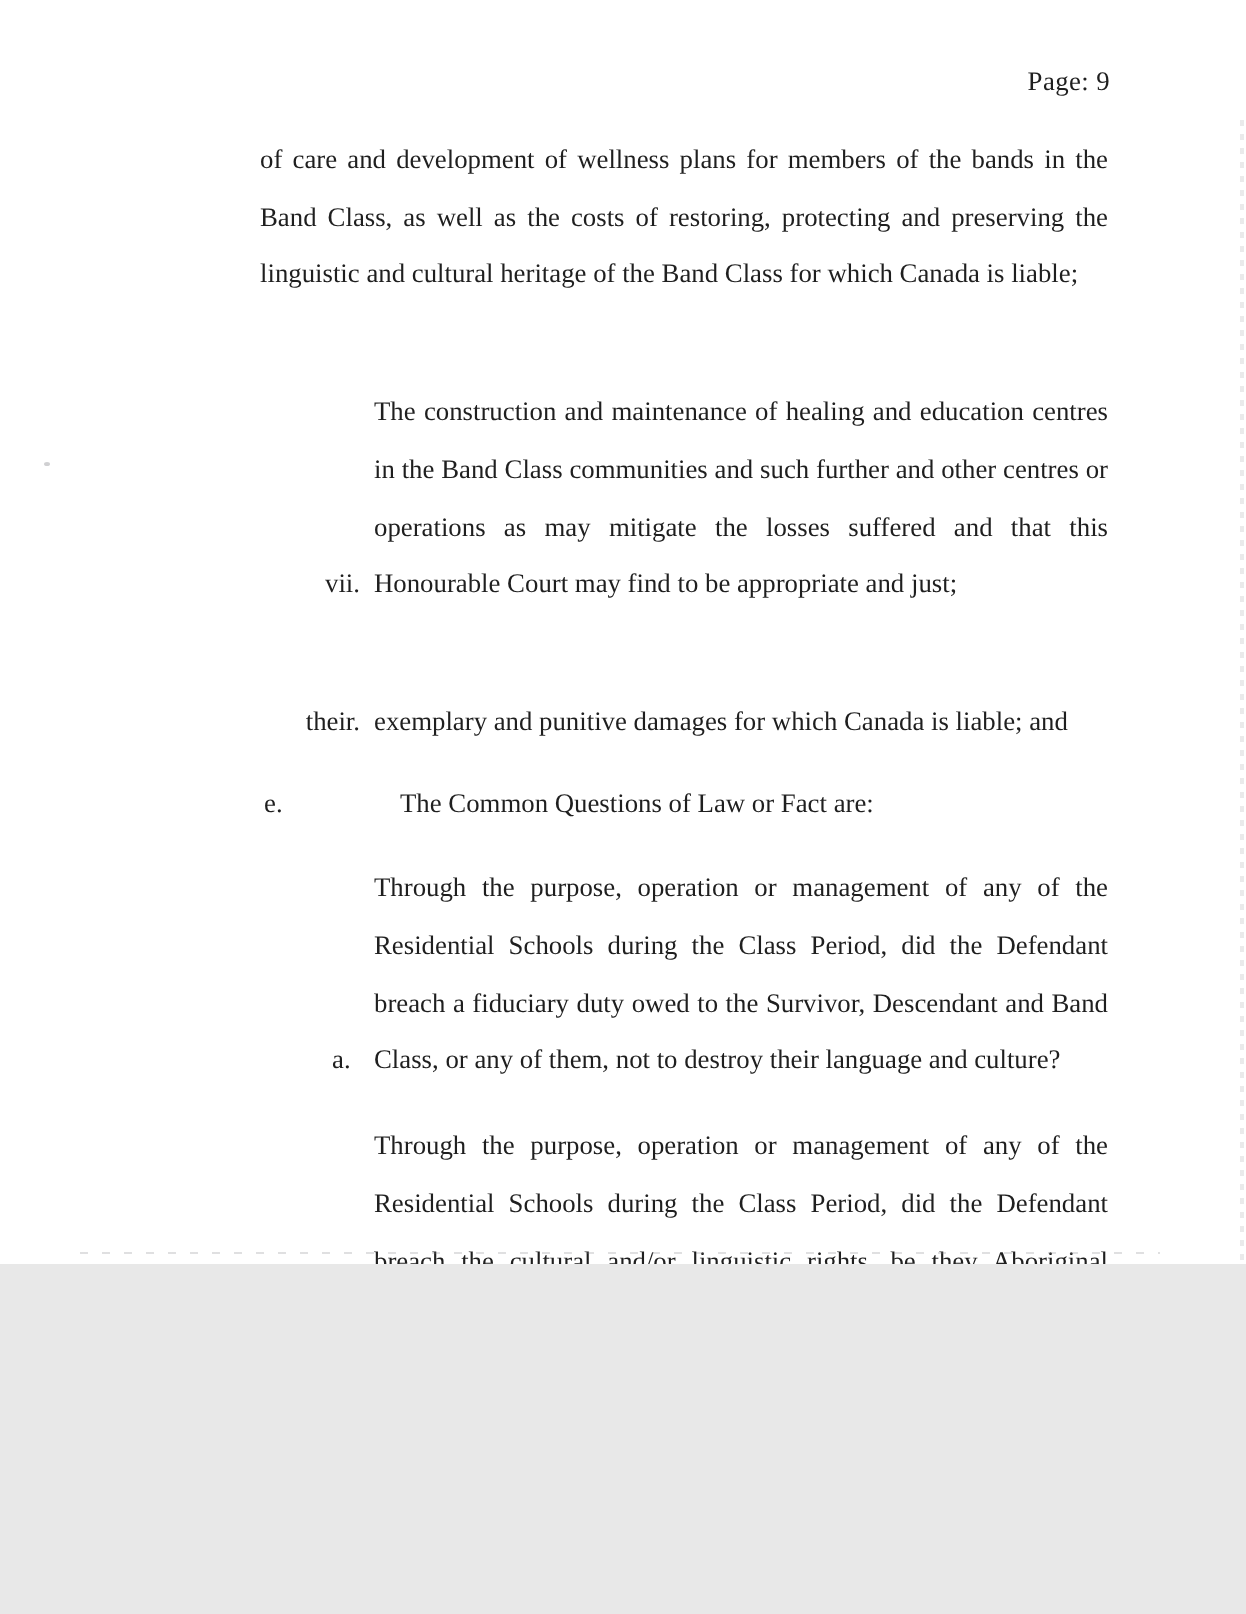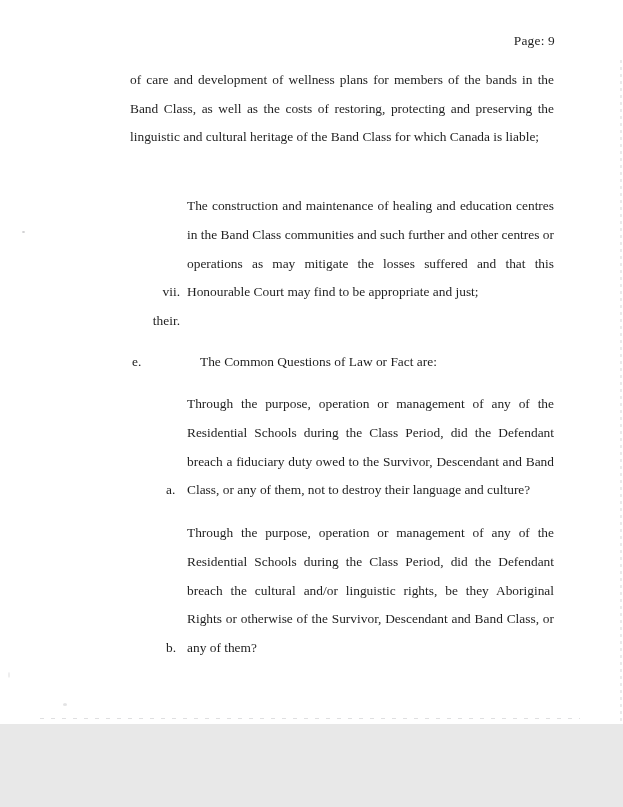--- a/index.html
+++ b/index.html
@@ -3,21 +3,21 @@
 <meta charset="utf-8">
 <style>
   html, body {
     margin: 0;
     padding: 0;
     background: #e8e8e8;
   }
   .sheet {
     position: relative;
     width: 623px;
-    height: 724px;
+    height: 632px;
     background: #ffffff;
     overflow: hidden;
     font-family: "Liberation Serif", "DejaVu Serif", serif;
     font-size: 13.4px;
     color: #1f1f1f;
     -webkit-font-smoothing: antialiased;
   }
 
   
   .page-header {
@@ -133,20 +133,21 @@
 
     <p class="continuation">of care and development of wellness plans for members of the bands in the Band Class, as well as the costs of restoring, protecting and preserving the linguistic and cultural heritage of the Band Class for which Canada is liable;</p>
 
     <div class="list-item roman-item">
       <span class="roman-marker">vii.</span>
       <span class="item-text">The construction and maintenance of healing and education centres in the Band Class communities and such further and other centres or operations as may mitigate the losses suffered and that this Honourable Court may find to be appropriate and just;</span>
     </div>
 
     <div class="list-item roman-item">
       <span class="roman-marker">their.</span>
+      <span class="item-text">exemplary and punitive damages for which Canada is liable; and</span>
     </div>
 
 
     <div class="list-item letter-e-row">
       <span class="letter-e-marker">e.</span>
       <span class="item-text">The Common Questions of Law or Fact are:</span>
     </div>
 
     <div class="list-item question-row">
       <span class="question-marker">a.</span>

